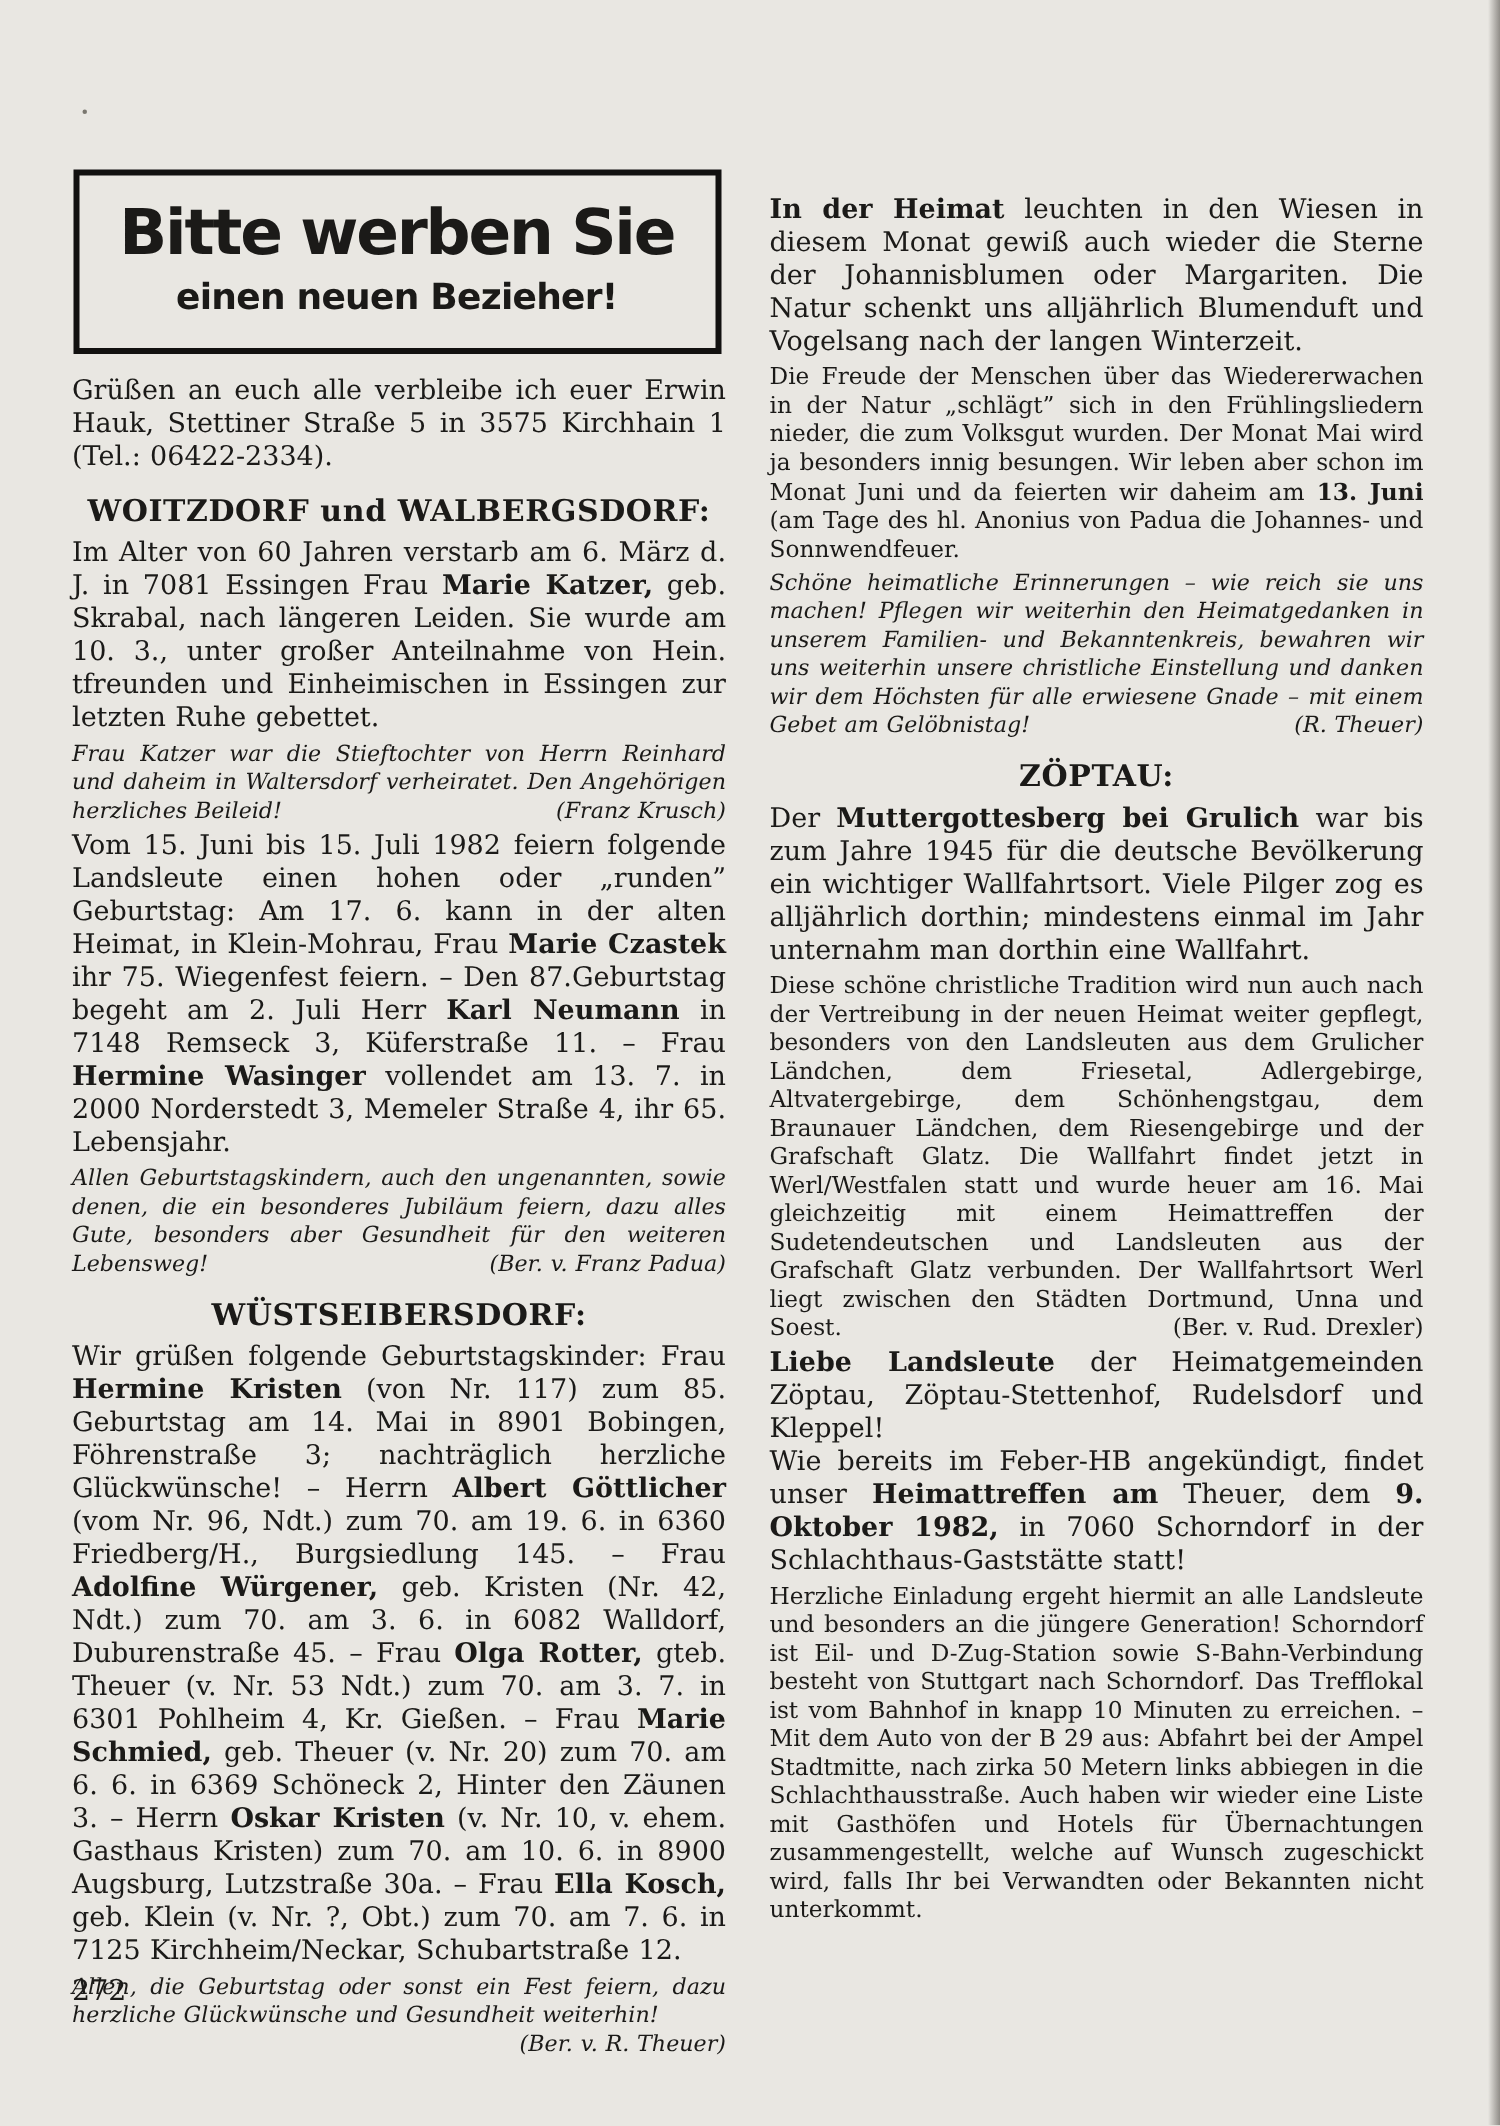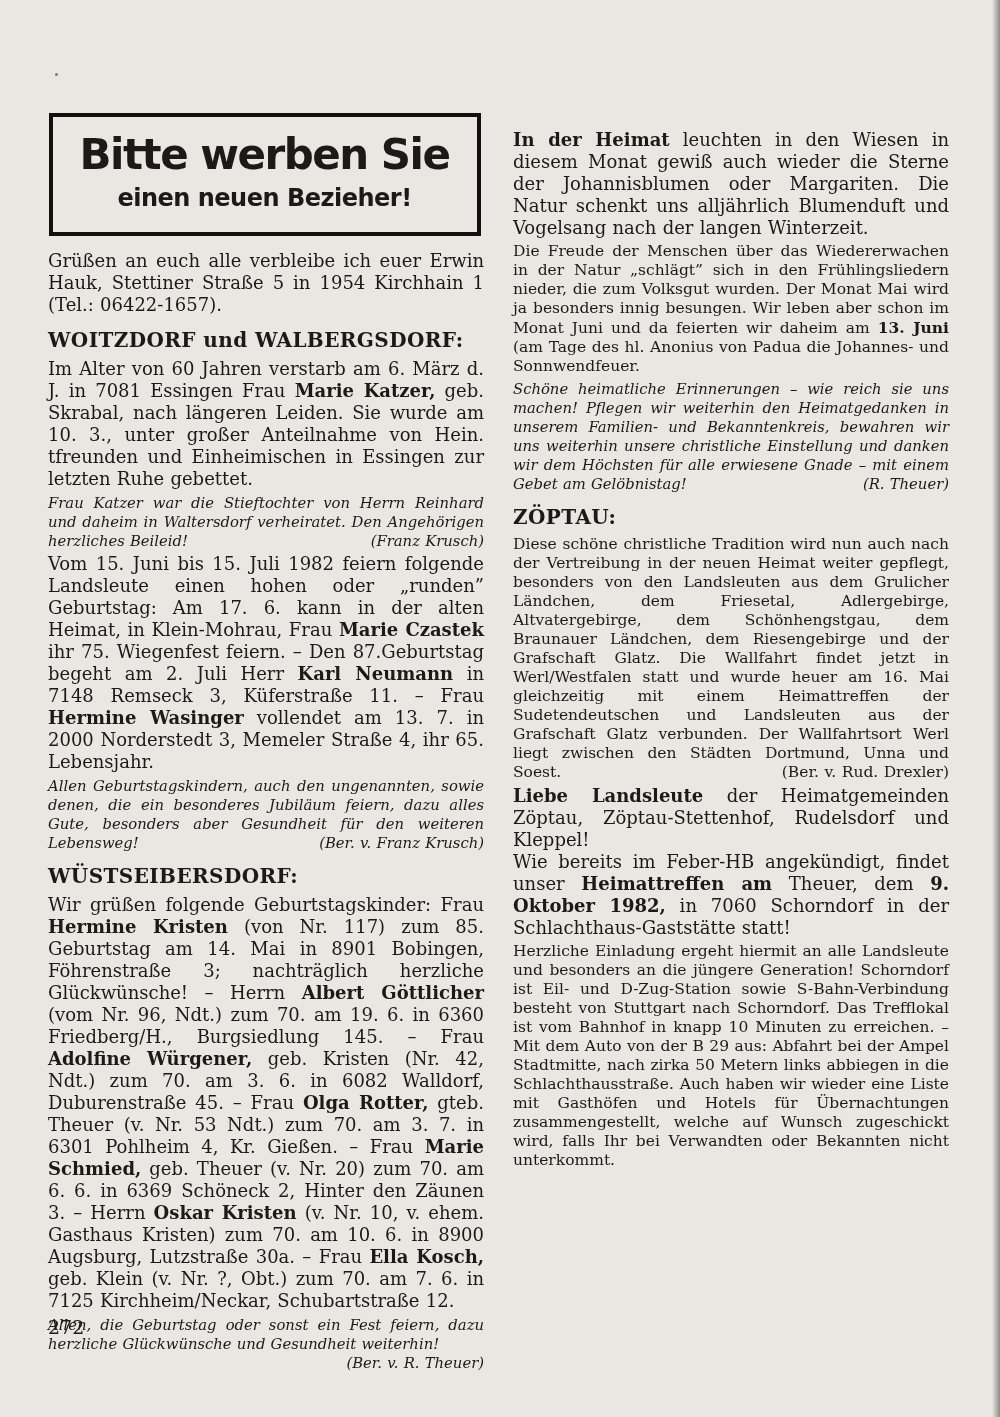--- a/index.html
+++ b/index.html
@@ -70,20 +70,21 @@
   .para.large{ font-size:18px;   line-height:22px; }
   .para.medium{ font-size:15.5px; line-height:19px; }
   .para.small{ font-size:14.8px; line-height:19px;font-style:italic; }
 
   .sec-heading{
     font-size:20px;
     font-weight:bold;
     letter-spacing:0.4px;
     margin:13px 0 6px 0;
     line-height:1.15;
+    text-align:center;
   }
   .sig{ float:right; }
 
   .page-number{
     position:absolute;
     left:48px; top:1316px;
     font-size:19px;
   }
 </style>
 </head>
@@ -92,38 +93,39 @@
 <div class="page">
 
   <div class="speck"></div>
 
   <div class="col col-left">
     <div class="promo-box">
       <div class="promo-line1">Bitte werben Sie</div>
       <div class="promo-line2">einen neuen Bezieher!</div>
     </div>
     <div class="blocks">
-        <p class="para large"><span>Grüßen an euch alle verbleibe ich euer Erwin Hauk, Stettiner Straße 5 in 1954 Kirchhain 1 (Tel.: 06422-1657).</span></p>
+        <p class="para large"><span>Grüßen an euch alle verbleibe ich euer Erwin Hauk, Stettiner Straße 5 in 3575 Kirchhain 1 (Tel.: 06422-2334).</span></p>
         <h2 class="sec-heading">WOITZDORF und WALBERGSDORF:</h2>
         <p class="para large"><span>Im Alter von 60 Jahren verstarb am 6. März d. J. in 7081 Essingen Frau </span><b>Marie Katzer,</b><span> geb. Skrabal, nach längeren Leiden. Sie wurde am 10. 3., unter großer Anteilnahme von Hein. tfreunden und Einheimischen in Essingen zur letzten Ruhe gebettet.</span></p>
         <p class="para small"><span>Frau Katzer war die Stieftochter von Herrn Reinhard und daheim in Waltersdorf verheiratet. Den Angehörigen herzliches Beileid!</span><span class="sig">(Franz Krusch)</span></p>
         <p class="para large"><span>Vom 15. Juni bis 15. Juli 1982 feiern folgende Landsleute einen hohen oder „runden” Geburtstag: Am 17. 6. kann in der alten Heimat, in Klein-Mohrau, Frau </span><b>Marie Czastek</b><span> ihr 75. Wiegenfest feiern. – Den 87.Geburtstag begeht am 2. Juli Herr </span><b>Karl Neumann</b><span> in 7148 Remseck 3, Küferstraße 11. – Frau </span><b>Hermine Wasinger</b><span> vollendet am 13. 7. in 2000 Norderstedt 3, Memeler Straße 4, ihr 65. Lebensjahr.</span></p>
-        <p class="para small"><span>Allen Geburtstagskindern, auch den ungenannten, sowie denen, die ein besonderes Jubiläum feiern, dazu alles Gute, besonders aber Gesundheit für den weiteren Lebensweg!</span><span class="sig">(Ber. v. Franz Krusch)</span></p>
+        <p class="para small"><span>Allen Geburtstagskindern, auch den ungenannten, sowie denen, die ein besonderes Jubiläum feiern, dazu alles Gute, besonders aber Gesundheit für den weiteren Lebensweg!</span><span class="sig">(Ber. v. Franz Padua)</span></p>
         <h2 class="sec-heading">WÜSTSEIBERSDORF:</h2>
         <p class="para large"><span>Wir grüßen folgende Geburtstagskinder: Frau </span><b>Hermine Kristen</b><span> (von Nr. 117) zum 85. Geburtstag am 14. Mai in 8901 Bobingen, Föhrenstraße 3; nachträglich herzliche Glückwünsche! – Herrn </span><b>Albert Göttlicher</b><span> (vom Nr. 96, Ndt.) zum 70. am 19. 6. in 6360 Friedberg/H., Burgsiedlung 145. – Frau </span><b>Adolfine Würgener,</b><span> geb. Kristen (Nr. 42, Ndt.) zum 70. am 3. 6. in 6082 Walldorf, Duburenstraße 45. – Frau </span><b>Olga Rotter,</b><span> gteb. Theuer (v. Nr. 53 Ndt.) zum 70. am 3. 7. in 6301 Pohlheim 4, Kr. Gießen. – Frau </span><b>Marie Schmied,</b><span> geb. Theuer (v. Nr. 20) zum 70. am 6. 6. in 6369 Schöneck 2, Hinter den Zäunen 3. – Herrn </span><b>Oskar Kristen</b><span> (v. Nr. 10, v. ehem. Gasthaus Kristen) zum 70. am 10. 6. in 8900 Augsburg, Lutzstraße 30a. – Frau </span><b>Ella Kosch,</b><span> geb. Klein (v. Nr. ?, Obt.) zum 70. am 7. 6. in 7125 Kirchheim/Neckar, Schubartstraße 12.</span></p>
         <p class="para small"><span>Allen, die Geburtstag oder sonst ein Fest feiern, dazu herzliche Glückwünsche und Gesundheit weiterhin!</span><span class="sig">(Ber. v. R. Theuer)</span></p>
       </div>
   </div>
 
   <div class="col col-right">
     <div class="blocks">
         <p class="para large"><b>In der Heimat</b><span> leuchten in den Wiesen in diesem Monat gewiß auch wieder die Sterne der Johannisblumen oder Margariten. Die Natur schenkt uns alljährlich Blumenduft und Vogelsang nach der langen Winterzeit.</span></p>
         <p class="para medium"><span>Die Freude der Menschen über das Wiedererwachen in der Natur „schlägt” sich in den Frühlingsliedern nieder, die zum Volksgut wurden. Der Monat Mai wird ja besonders innig besungen. Wir leben aber schon im Monat Juni und da feierten wir daheim am </span><b>13. Juni</b><span> (am Tage des hl. Anonius von Padua die Johannes- und Sonnwendfeuer.</span></p>
         <p class="para small"><span>Schöne heimatliche Erinnerungen – wie reich sie uns machen! Pflegen wir weiterhin den Heimatgedanken in unserem Familien- und Bekanntenkreis, bewahren wir uns weiterhin unsere christliche Einstellung und danken wir dem Höchsten für alle erwiesene Gnade – mit einem Gebet am Gelöbnistag!</span><span class="sig">(R. Theuer)</span></p>
         <h2 class="sec-heading">ZÖPTAU:</h2>
+        <p class="para large"><span>Der </span><b>Muttergottesberg bei Grulich</b><span> war bis zum Jahre 1945 für die deutsche Bevölkerung ein wichtiger Wallfahrtsort. Viele Pilger zog es alljährlich dorthin; mindestens einmal im Jahr unternahm man dorthin eine Wallfahrt.</span></p>
         <p class="para medium"><span>Diese schöne christliche Tradition wird nun auch nach der Vertreibung in der neuen Heimat weiter gepflegt, besonders von den Landsleuten aus dem Grulicher Ländchen, dem Friesetal, Adlergebirge, Altvatergebirge, dem Schönhengstgau, dem Braunauer Ländchen, dem Riesengebirge und der Grafschaft Glatz. Die Wallfahrt findet jetzt in Werl/Westfalen statt und wurde heuer am 16. Mai gleichzeitig mit einem Heimattreffen der Sudetendeutschen und Landsleuten aus der Grafschaft Glatz verbunden. Der Wallfahrtsort Werl liegt zwischen den Städten Dortmund, Unna und Soest.</span><span class="sig">(Ber. v. Rud. Drexler)</span></p>
         <p class="para large"><b>Liebe Landsleute</b><span> der Heimatgemeinden Zöptau, Zöptau-Stettenhof, Rudelsdorf und Kleppel!</span><br><span>Wie bereits im Feber-HB angekündigt, findet unser </span><b>Heimattreffen am</b><span> Theuer, dem </span><b>9. Oktober 1982,</b><span> in 7060 Schorndorf in der Schlachthaus-Gaststätte statt!</span></p>
         <p class="para medium"><span>Herzliche Einladung ergeht hiermit an alle Landsleute und besonders an die jüngere Generation! Schorndorf ist Eil- und D-Zug-Station sowie S-Bahn-Verbindung besteht von Stuttgart nach Schorndorf. Das Trefflokal ist vom Bahnhof in knapp 10 Minuten zu erreichen. – Mit dem Auto von der B 29 aus: Abfahrt bei der Ampel Stadtmitte, nach zirka 50 Metern links abbiegen in die Schlachthausstraße. Auch haben wir wieder eine Liste mit Gasthöfen und Hotels für Übernachtungen zusammengestellt, welche auf Wunsch zugeschickt wird, falls Ihr bei Verwandten oder Bekannten nicht unterkommt.</span></p>
       </div>
   </div>
 
   <div class="page-number">272</div>
 
   <div class="scan-edge"></div>
 </div>

